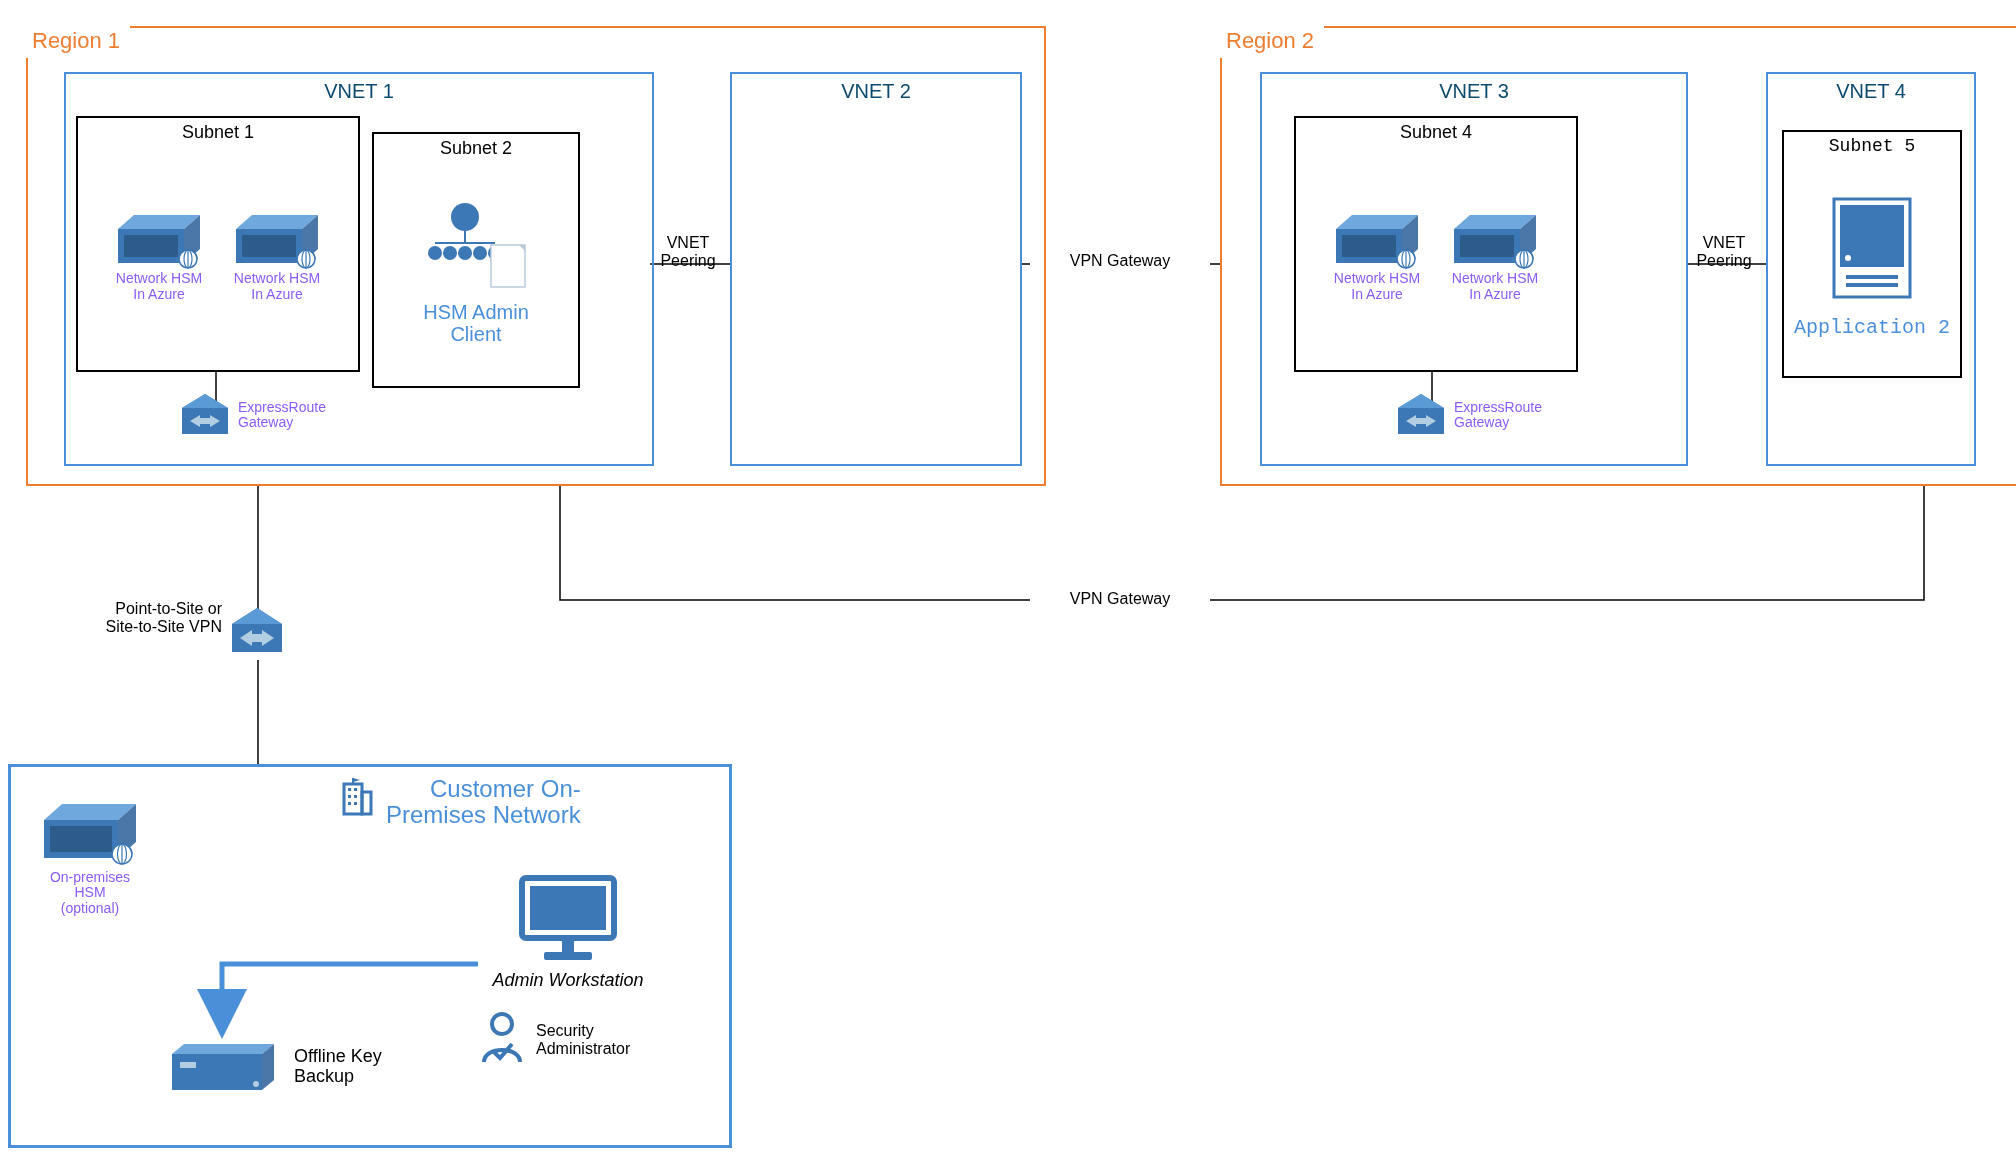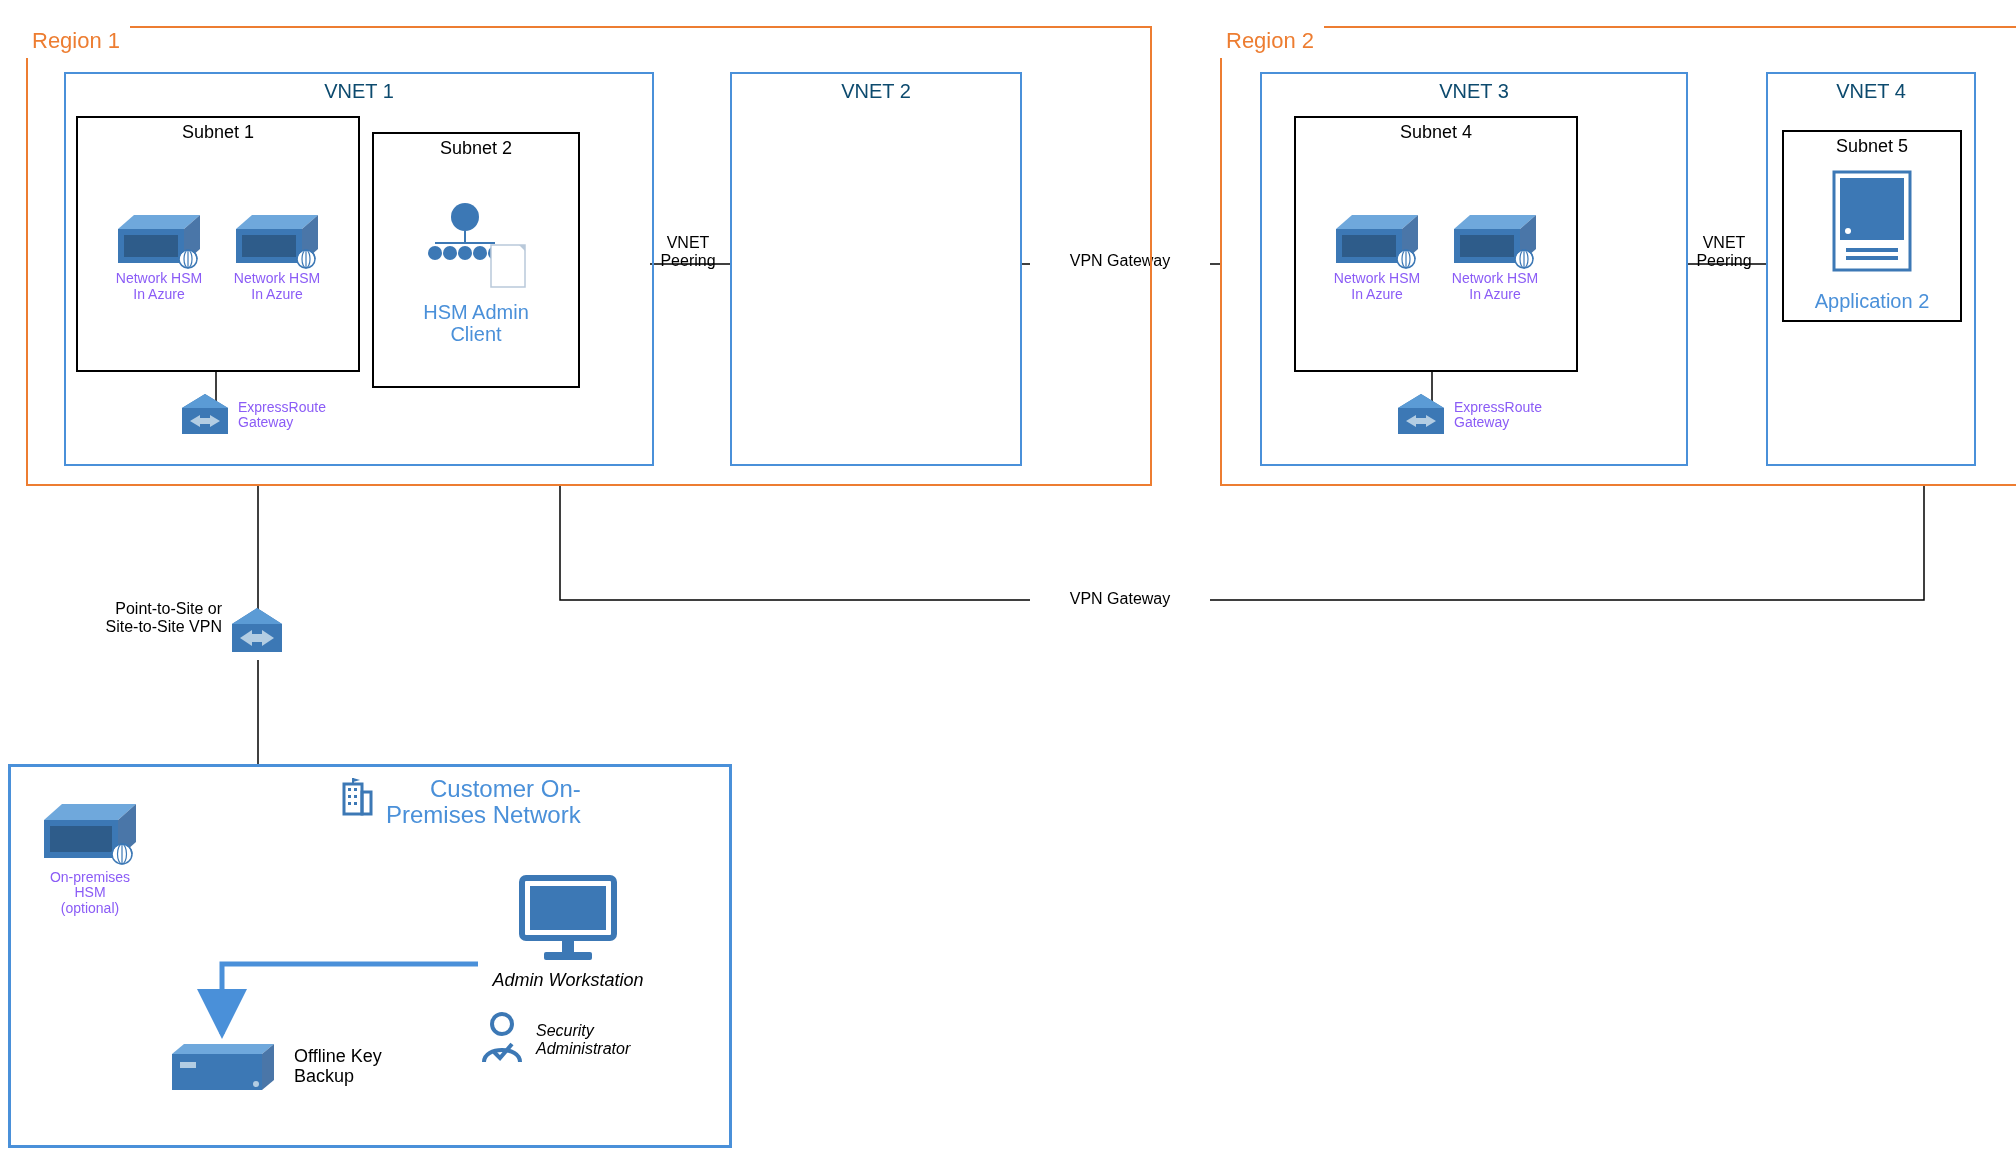--- a/index.html
+++ b/index.html
@@ -121,21 +121,21 @@
 
   <span class="plain-label" style="left:648px; top:234px; width:80px;">VNET
 Peering</span>
   <span class="plain-label" style="left:1684px; top:234px; width:80px;">VNET
 Peering</span>
   <span class="plain-label" style="left:1030px; top:250px; width:180px; background:#fff; padding:2px 0;">VPN Gateway</span>
   <span class="plain-label" style="left:1030px; top:588px; width:180px; background:#fff; padding:2px 0;">VPN Gateway</span>
   <span class="plain-label" style="left:42px; top:600px; width:180px; text-align:right;">Point-to-Site or
 Site-to-Site VPN</span>
 
-  <div class="box region" style="left:26px; top:26px; width:1126px; height:460px;">
+  <div class="box region" style="left:26px; top:26px; width:1020px; height:460px;">
     <span class="region-label">Region 1</span>
   </div>
 
   <div class="box vnet" style="left:64px; top:72px; width:590px; height:394px;">
     <div class="vnet-title">VNET 1</div>
   </div>
 
   <div class="box subnet" style="left:76px; top:116px; width:284px; height:256px;">
     <div class="subnet-title">Subnet 1</div>
     <div class="subnet-body">
@@ -262,21 +262,21 @@
       </g>
     </svg>
     <span class="hsm-label" style="white-space:pre-line; text-align:left;">ExpressRoute
 Gateway</span>
   </div>
 
   <div class="box vnet" style="left:1766px; top:72px; width:210px; height:394px;">
     <div class="vnet-title">VNET 4</div>
   </div>
 
-  <div class="box subnet" style="left:1782px; top:130px; width:180px; height:192px;">
+  <div class="box subnet" style="left:1782px; top:130px; width:180px; height:248px;font-family:Liberation Mono, monospace;">
     <div class="subnet-title">Subnet 5</div>
     <div class="subnet-body" style="flex-direction:column;">
       <svg width="88" height="110" viewBox="0 0 88 110">
         <rect x="6" y="6" width="76" height="98" fill="#fff" stroke="#3C78B5" stroke-width="3"></rect>
         <rect x="12" y="12" width="64" height="62" fill="#3C78B5"></rect>
         <circle cx="20" cy="65" r="3" fill="#fff"></circle>
         <rect x="18" y="82" width="52" height="4" fill="#3C78B5"></rect>
         <rect x="18" y="90" width="52" height="4" fill="#3C78B5"></rect>
       </svg>
       <div class="center-blue-label">Application 2</div>
@@ -333,21 +333,21 @@
   <div class="box" style="left:478px; top:870px; width:180px; text-align:center;font-style:italic;">
     <svg width="120" height="96" viewBox="0 0 120 96" style="display:block;margin:0 auto;">
       <rect x="14" y="8" width="92" height="60" rx="4" fill="none" stroke="#3C78B5" stroke-width="6"></rect>
       <rect x="22" y="16" width="76" height="44" fill="#3C78B5"></rect>
       <rect x="54" y="70" width="12" height="12" fill="#3C78B5"></rect>
       <rect x="36" y="82" width="48" height="8" rx="2" fill="#3C78B5"></rect>
     </svg>
     <div style="font-size:18px; padding-top:4px;">Admin Workstation</div>
   </div>
 
-  <div class="box" style="left:478px; top:1012px; display:flex; align-items:center; gap:10px;font-style:italic;">
+  <div class="box" style="left:478px; top:1012px; display:flex; align-items:center; gap:10px;">
     <svg width="48" height="56" viewBox="0 0 48 56">
       <circle cx="24" cy="12" r="10" fill="none" stroke="#3C78B5" stroke-width="4"></circle>
       <path d="M6 50 C6 34 42 34 42 50" fill="none" stroke="#3C78B5" stroke-width="4"></path>
       <polyline points="16,40 22,46 34,32" fill="none" stroke="#3C78B5" stroke-width="4"></polyline>
     </svg>
     <span style="font-size:16px; white-space:pre-line; line-height:1.1;">Security
 Administrator</span>
   </div>
 
   <div class="box" style="left:168px; top:1040px; display:flex; align-items:center; gap:16px;">

